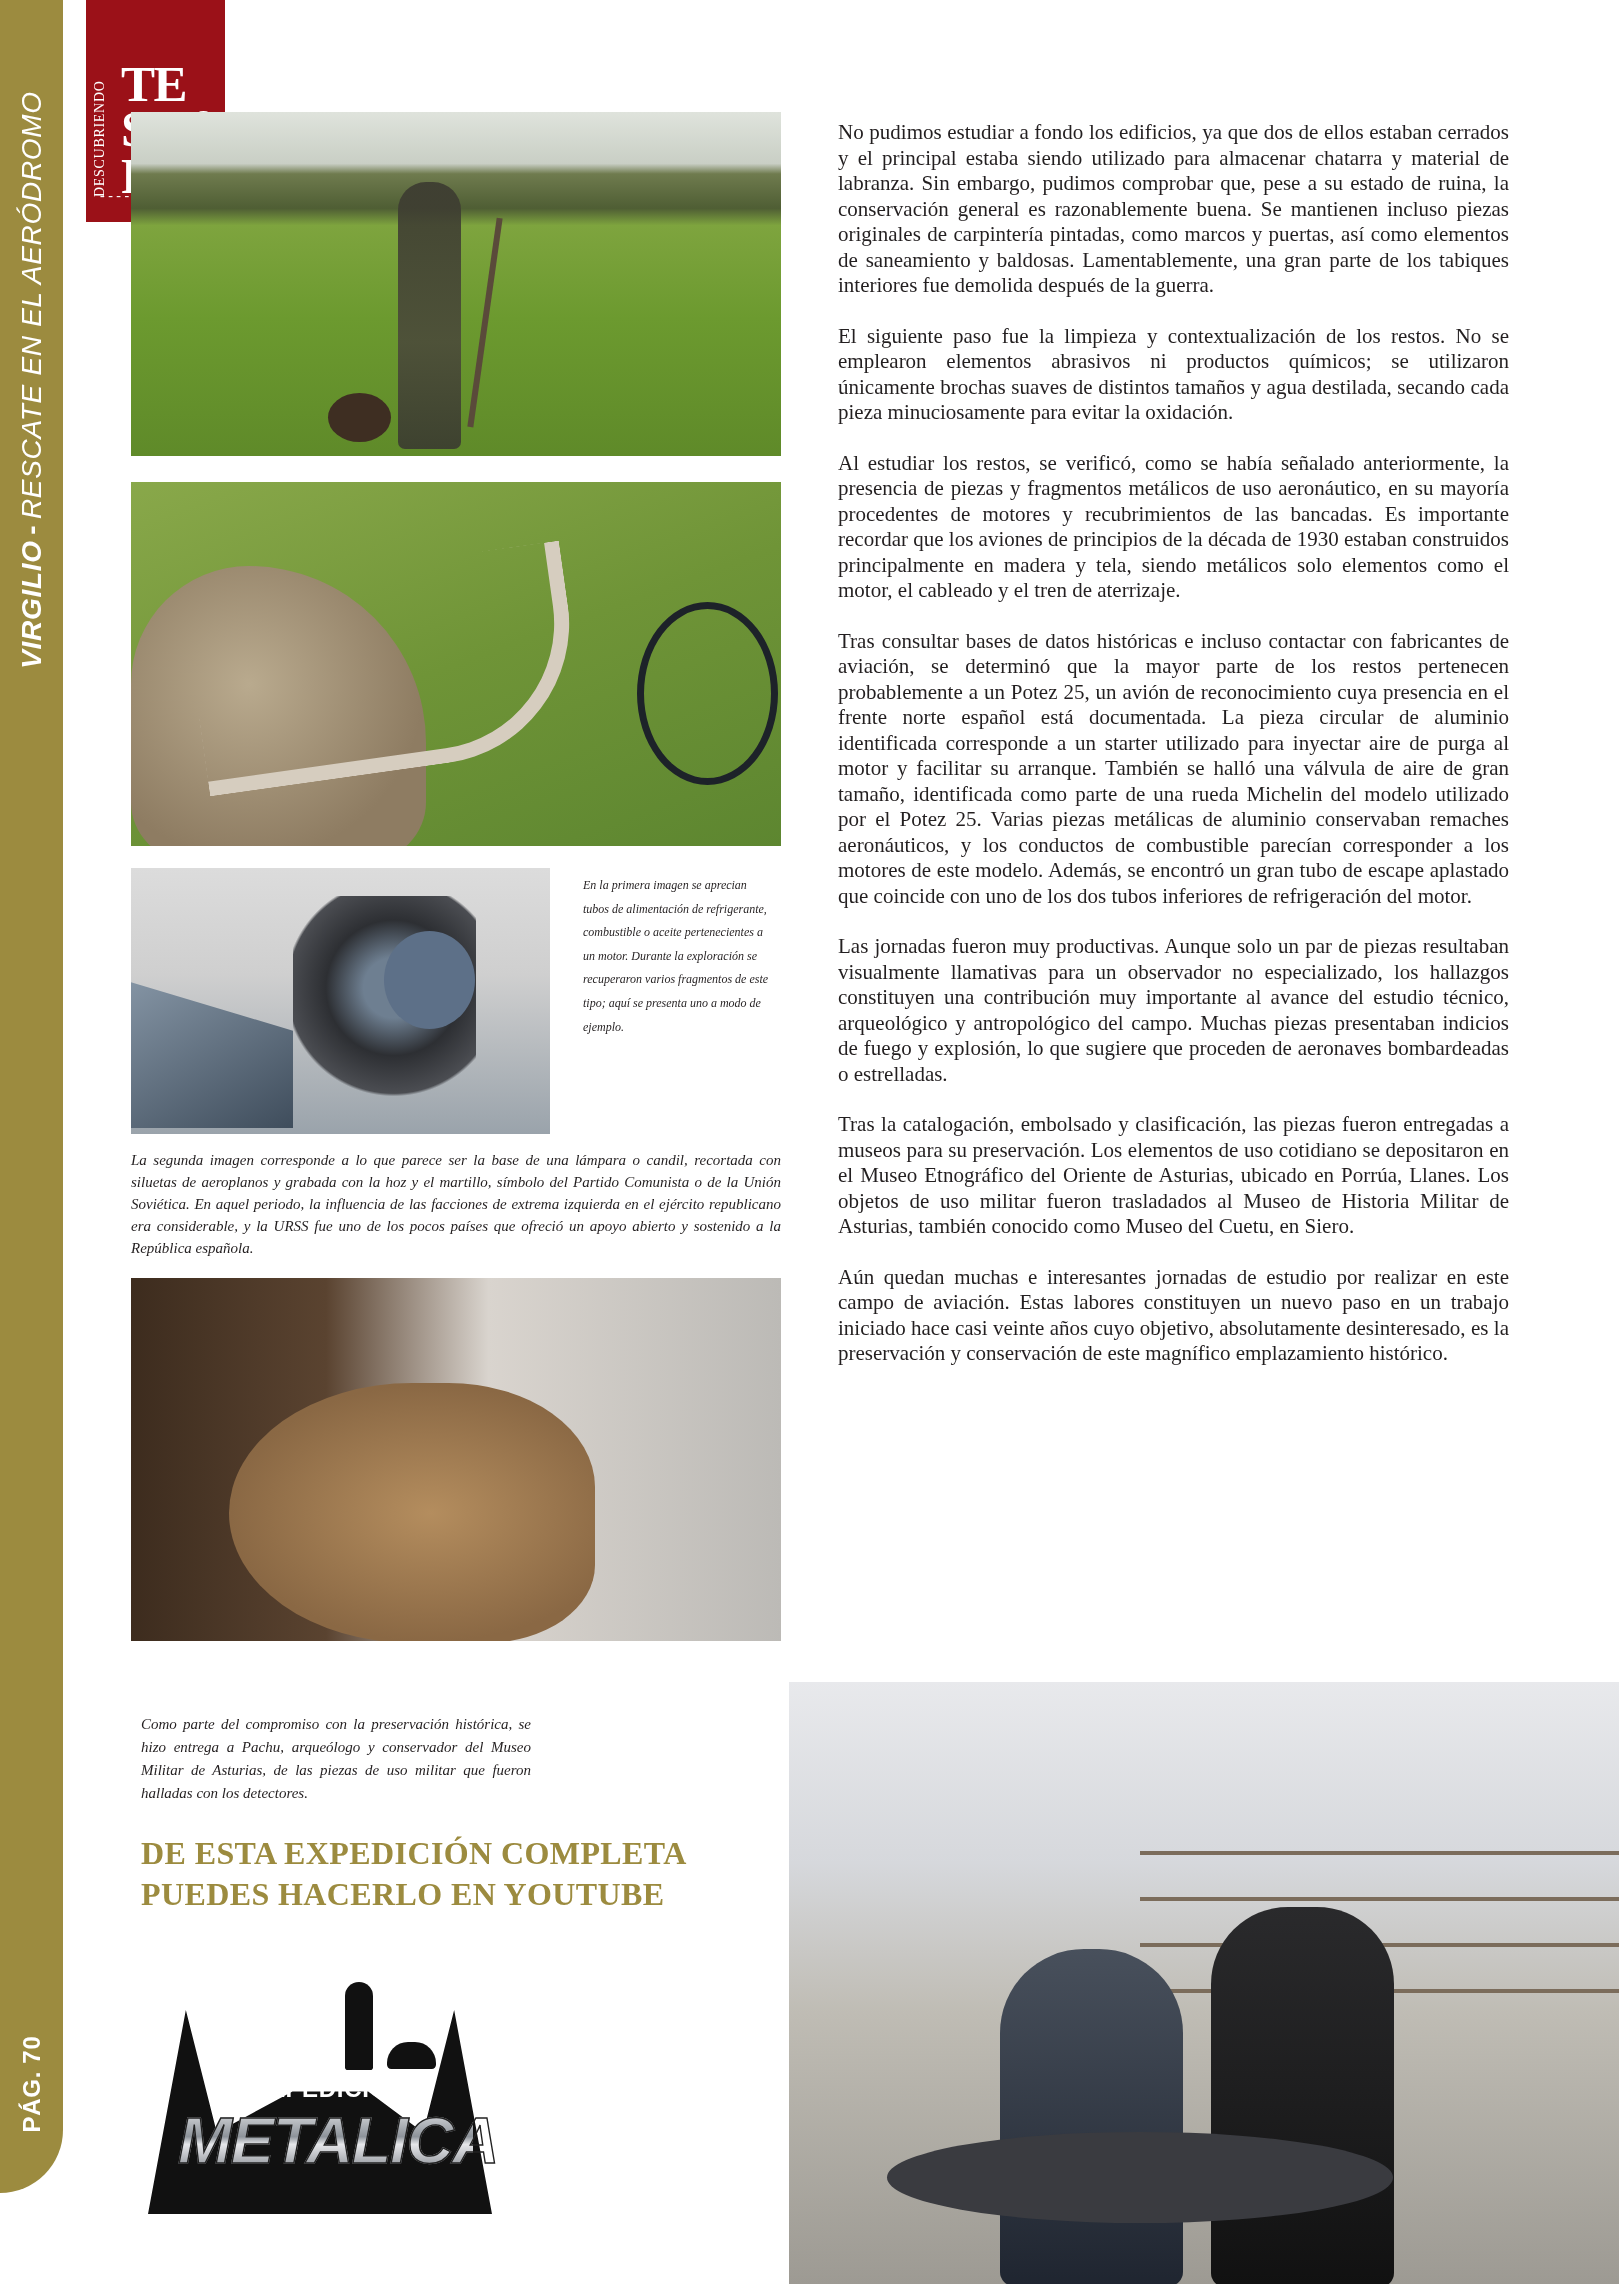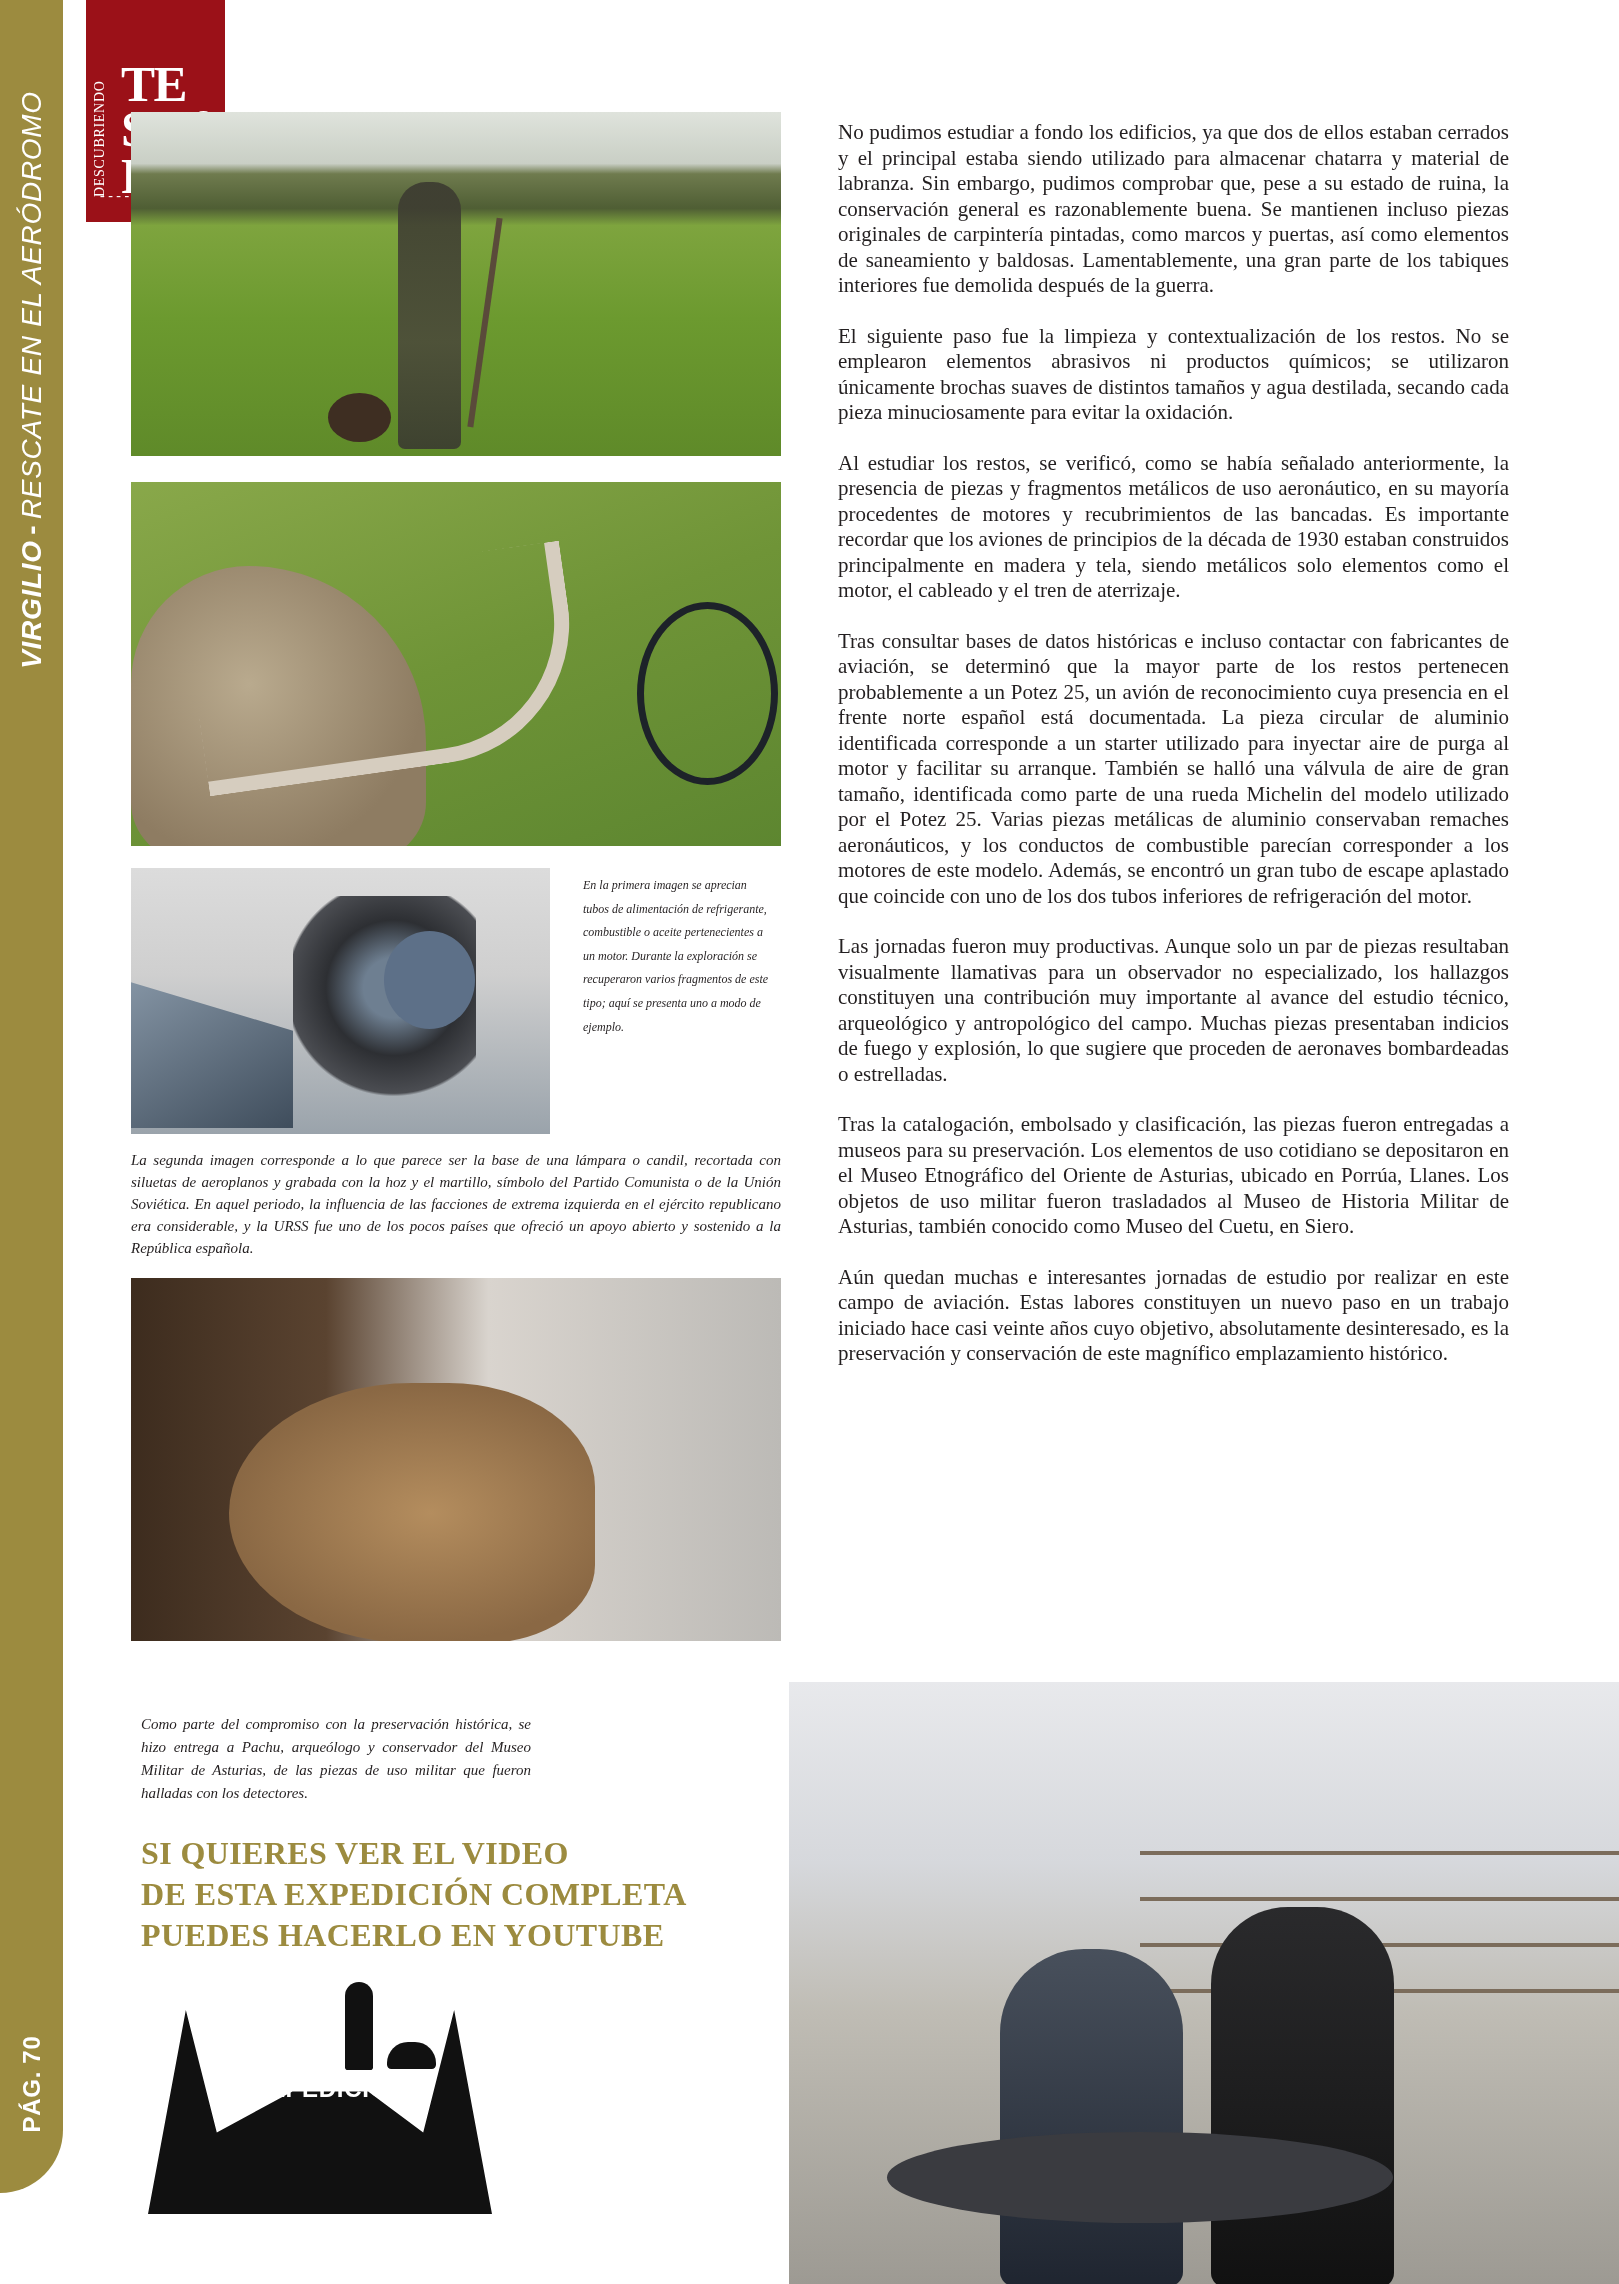--- a/index.html
+++ b/index.html
@@ -200,30 +200,30 @@
   <p>Las jornadas fueron muy productivas. Aunque solo un par de piezas resultaban visualmente llamativas para un observador no especializa­do, los hallazgos constituyen una contribución muy importante al avance del estudio técnico, arqueológico y antropológico del campo. Muchas piezas presentaban indicios de fuego y explosión, lo que sugiere que proceden de aeronaves bombardeadas o estrelladas.</p>
   <p>Tras la catalogación, embolsado y clasificación, las piezas fueron entregadas a museos para su preservación. Los elementos de uso cotidiano se depositaron en el Museo Etnográfico del Oriente de Asturias, ubicado en Porrúa, Llanes. Los objetos de uso militar fueron trasladados al Museo de Historia Militar de Asturias, también conocido como Museo del Cuetu, en Siero.</p>
   <p>Aún quedan muchas e interesantes jornadas de estudio por realizar en este campo de aviación. Estas labores constituyen un nuevo paso en un trabajo iniciado hace casi veinte años cuyo objetivo, absolutamente desinteresado, es la preservación y conservación de este magnífico emplazamiento histórico.</p>
   <div class="signature">
   </div>
 </div>
 
 <div class="cap-bottom">Como parte del compromiso con la preservación histórica, se hizo entrega a Pachu, arqueólogo y conservador del Museo Militar de Asturias, de las piezas de uso militar que fueron halladas con los detectores.</div>
 
 <div class="promo">
-  <div>SI QUIERES VER EL VIDEO</div>
   <div>DE ESTA EXPEDICIÓN COMPLETA</div>
   <div>PUEDES HACERLO EN YOUTUBE</div>
 </div>
 
 <div class="dm-logo">
   <div class="banner"></div>
   <div class="silhouette"></div>
   <div class="dog"></div>
   <div class="detec">EXPEDICIÓN</div>
+  <div class="metal">METALICA</div>
 </div>
 
 <div class="photo ph-museum" title="Entrega de piezas en el Museo Militar de Asturias">
   <div class="shelves"></div>
   <div class="man1"></div>
   <div class="man2"></div>
   <div class="table"></div>
 </div>
 
 

